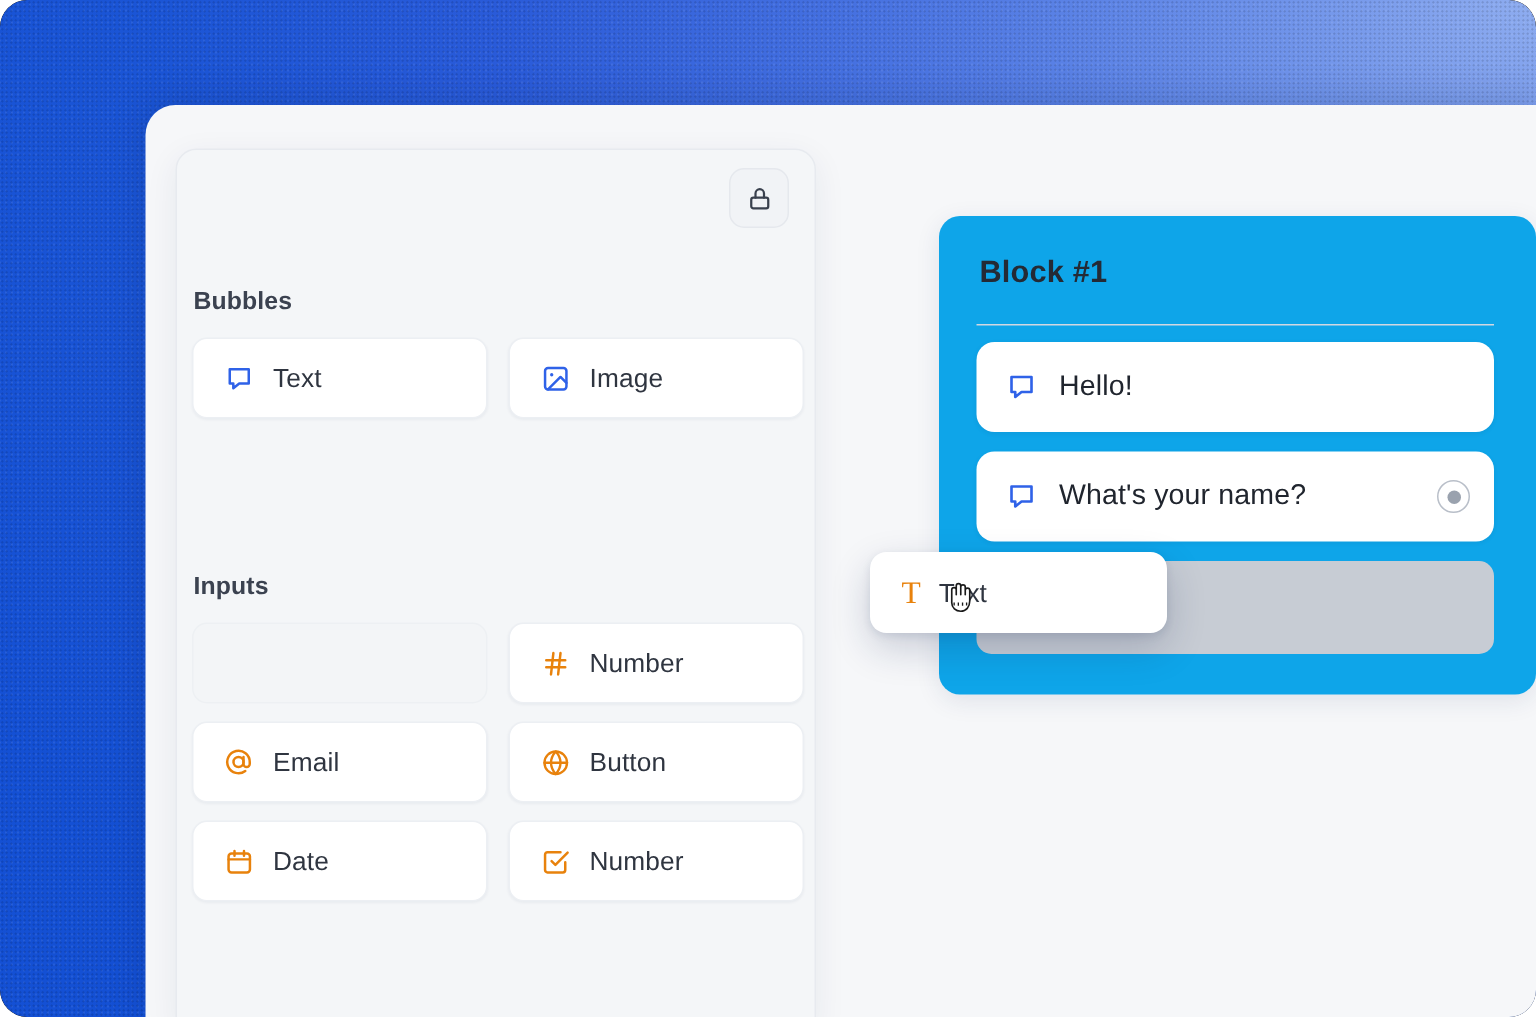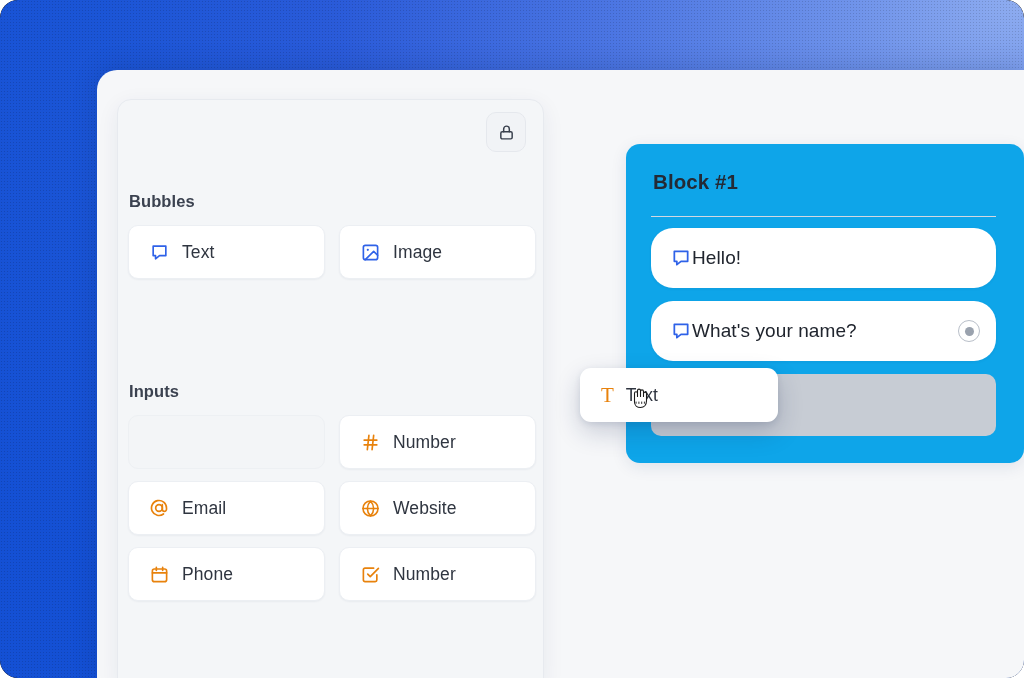--- a/index.html
+++ b/index.html
@@ -155,23 +155,24 @@
     width: 345px;
     height: 1px;
     background: #d2d8e2;
   }
 
   .block-rows { position: absolute; left: 25px; top: 84px; width: 345px; }
 
   .block-item {
     height: 60px;
     background: #ffffff;
-    border-radius: 22px;
-    display: flex;
-    align-items: center;
+    border-radius: 12px;
+    display: flex;
+    align-items: center;
+    gap: 14px;
     padding: 0 16px 0 19px;
     margin-bottom: 13px;
     box-shadow: 0 1px 3px rgba(25,45,95,.08);
     position: relative;
   }
   .block-item-label {
     font-size: 19px;
     color: #20252e;
     letter-spacing: .1px;
     flex: 1;
@@ -306,31 +307,31 @@
       </div>
 
       <div class="item-card">
         <span class="icon-wrap">
           <svg width="19" height="19" viewBox="0 0 24 24" fill="none" stroke="#e8820c" stroke-width="2" stroke-linecap="round" stroke-linejoin="round">
             <circle cx="12" cy="12" r="9.5"></circle>
             <path d="M2.5 12h19"></path>
             <path d="M12 2.5c2.6 2.9 4 6.1 4 9.5s-1.4 6.6-4 9.5c-2.6-2.9-4-6.1-4-9.5s1.4-6.6 4-9.5z"></path>
           </svg>
         </span>
-        <span class="item-label">Website</span>
+        <span class="item-label">Button</span>
       </div>
 
       <div class="item-card">
         <span class="icon-wrap">
           <svg width="19" height="19" viewBox="0 0 24 24" fill="none" stroke="#e8820c" stroke-width="2.1" stroke-linecap="round" stroke-linejoin="round">
             <rect x="3" y="5" width="18" height="16" rx="2.5"></rect>
             <path d="M3 10h18M8 3v4M16 3v4"></path>
           </svg>
         </span>
-        <span class="item-label">Phone</span>
+        <span class="item-label">Date</span>
       </div>
 
 
       <div class="item-card">
         <span class="icon-wrap">
           <svg width="19" height="19" viewBox="0 0 24 24" fill="none" stroke="#e8820c" stroke-width="2.1" stroke-linecap="round" stroke-linejoin="round">
             <path d="M20 12.4V19a2 2 0 0 1-2 2H5a2 2 0 0 1-2-2V6a2 2 0 0 1 2-2h11"></path>
             <path d="M8.5 11.5l3.2 3.2L22 4.3"></path>
           </svg>
         </span>

